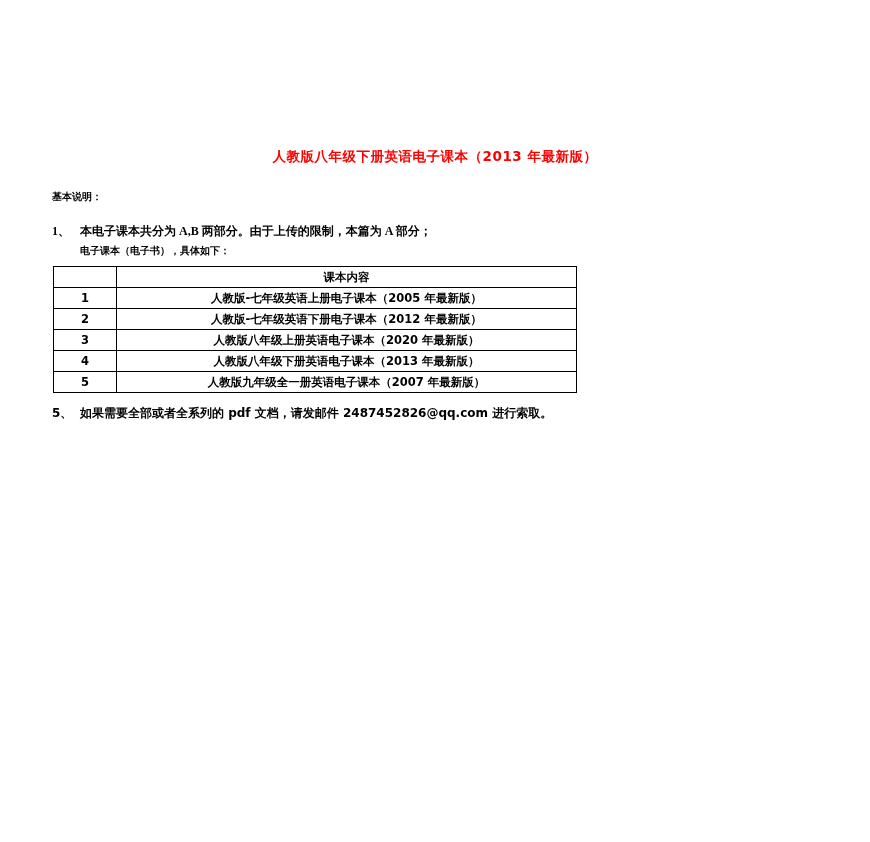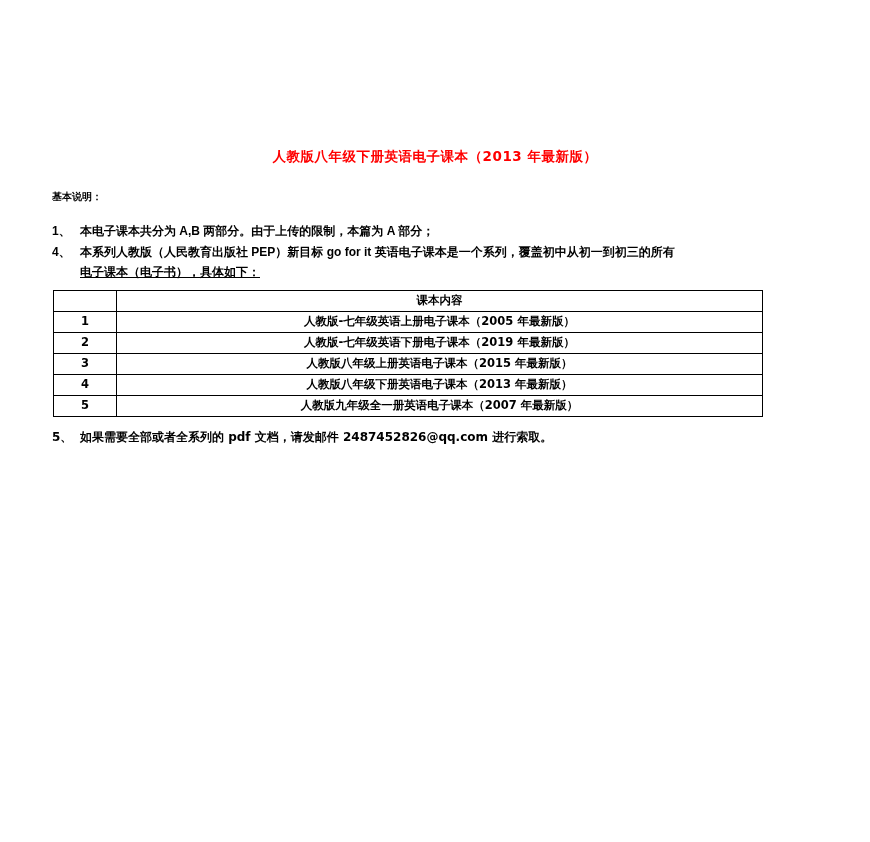--- a/index.html
+++ b/index.html
@@ -39,52 +39,51 @@
     line-height: 1.2;
   }
   .section-heading {
     font-family: "DejaVu Sans", sans-serif;
     font-weight: bold;
     font-size: 10px;
     margin: 0 0 18px 0;
   }
   .item {
     display: block;
-    font-family: Liberation Sans, sans-serif;
+    font-family: Liberation Serif, serif;
     font-size: 12px;
     font-weight: bold;
     line-height: 1.55;
     margin-bottom: 2px;
     white-space: nowrap;
   }
   .item .num {
     display: inline-block;
     width: 28px;
   }
   .item.wrap {
     white-space: normal;
   }
   .item.wrap .body {
     display: inline;
   }
   .item-indent {
     display: block;
     font-family: "DejaVu Sans", sans-serif;
-    font-size: 12px;
+    font-size: 10px;
     font-weight: bold;
     padding-left: 28px;
     line-height: 1.55;
-    text-decoration: underline;
   }
   table.course-table {
     border-collapse: collapse;
     margin: 8px 0 0 0;
     margin-left: 1px;
     table-layout: fixed;
-    width: 710px;
+    width: 524px;
   }
   table.course-table td, table.course-table th {
     border: 1px solid #000000;
     font-family: "DejaVu Sans", sans-serif;
     font-size: 11.5px;
     font-weight: bold;
     padding: 1px 2px 2px 2px;
     height: 17px;
     line-height: 1.25;
   }
@@ -123,44 +122,41 @@
     <div class="doc-title">人教版八年级下册英语电子课本（2013 年最新版）</div>
 
     <div class="section-heading">基本说明：</div>
 
     <div class="item">
       <span class="num">1、</span><span class="body">本电子课本共分为 A,B 两部分。由于上传的限制，本篇为 A 部分；</span>
     </div>
 
 
 
-    <div class="item wrap">
-      <span class="num">4、</span><span class="body">本系列人教版（人民教育出版社 PEP）新目标 go for it 英语电子课本是一个系列，覆盖初中从初一到初三的所有</span>
-    </div>
     <div class="item-indent">电子课本（电子书），具体如下：</div>
 
     <table class="course-table">
       <thead>
         <tr>
           <td class="col-idx header-blank"></td>
           <td class="col-name">课本内容</td>
         </tr>
       </thead>
       <tbody>
         <tr>
           <td class="col-idx">1</td>
           <td class="col-name">人教版-七年级英语上册电子课本（2005 年最新版）</td>
         </tr>
         <tr>
           <td class="col-idx">2</td>
-          <td class="col-name">人教版-七年级英语下册电子课本（2019 年最新版）</td>
+          <td class="col-name">人教版-七年级英语下册电子课本（2012 年最新版）</td>
         </tr>
         <tr>
           <td class="col-idx">3</td>
-          <td class="col-name">人教版八年级上册英语电子课本（2015 年最新版）</td>
+          <td class="col-name">人教版八年级上册英语电子课本（2020 年最新版）</td>
         </tr>
         <tr>
           <td class="col-idx">4</td>
           <td class="col-name">人教版八年级下册英语电子课本（2013 年最新版）</td>
         </tr>
         <tr>
           <td class="col-idx">5</td>
           <td class="col-name">人教版九年级全一册英语电子课本（2007 年最新版）</td>
         </tr>
       </tbody>

